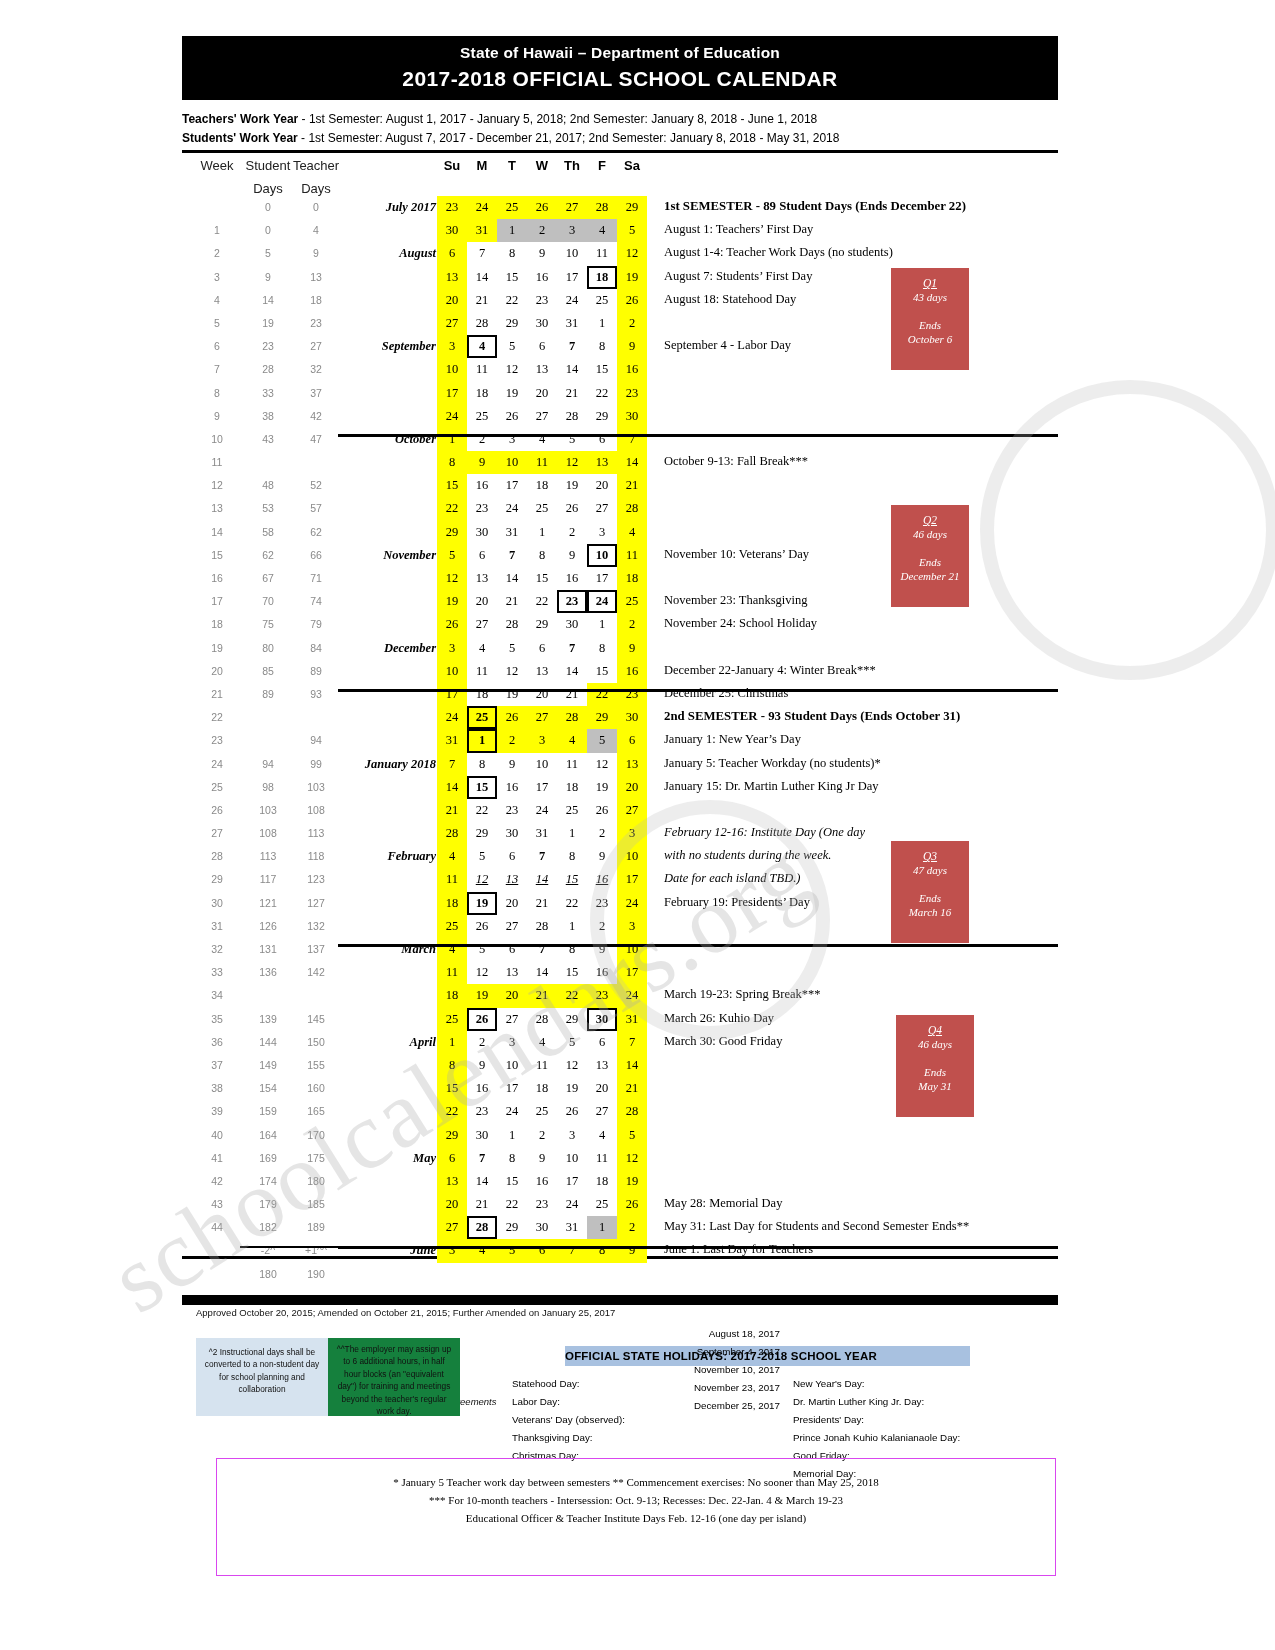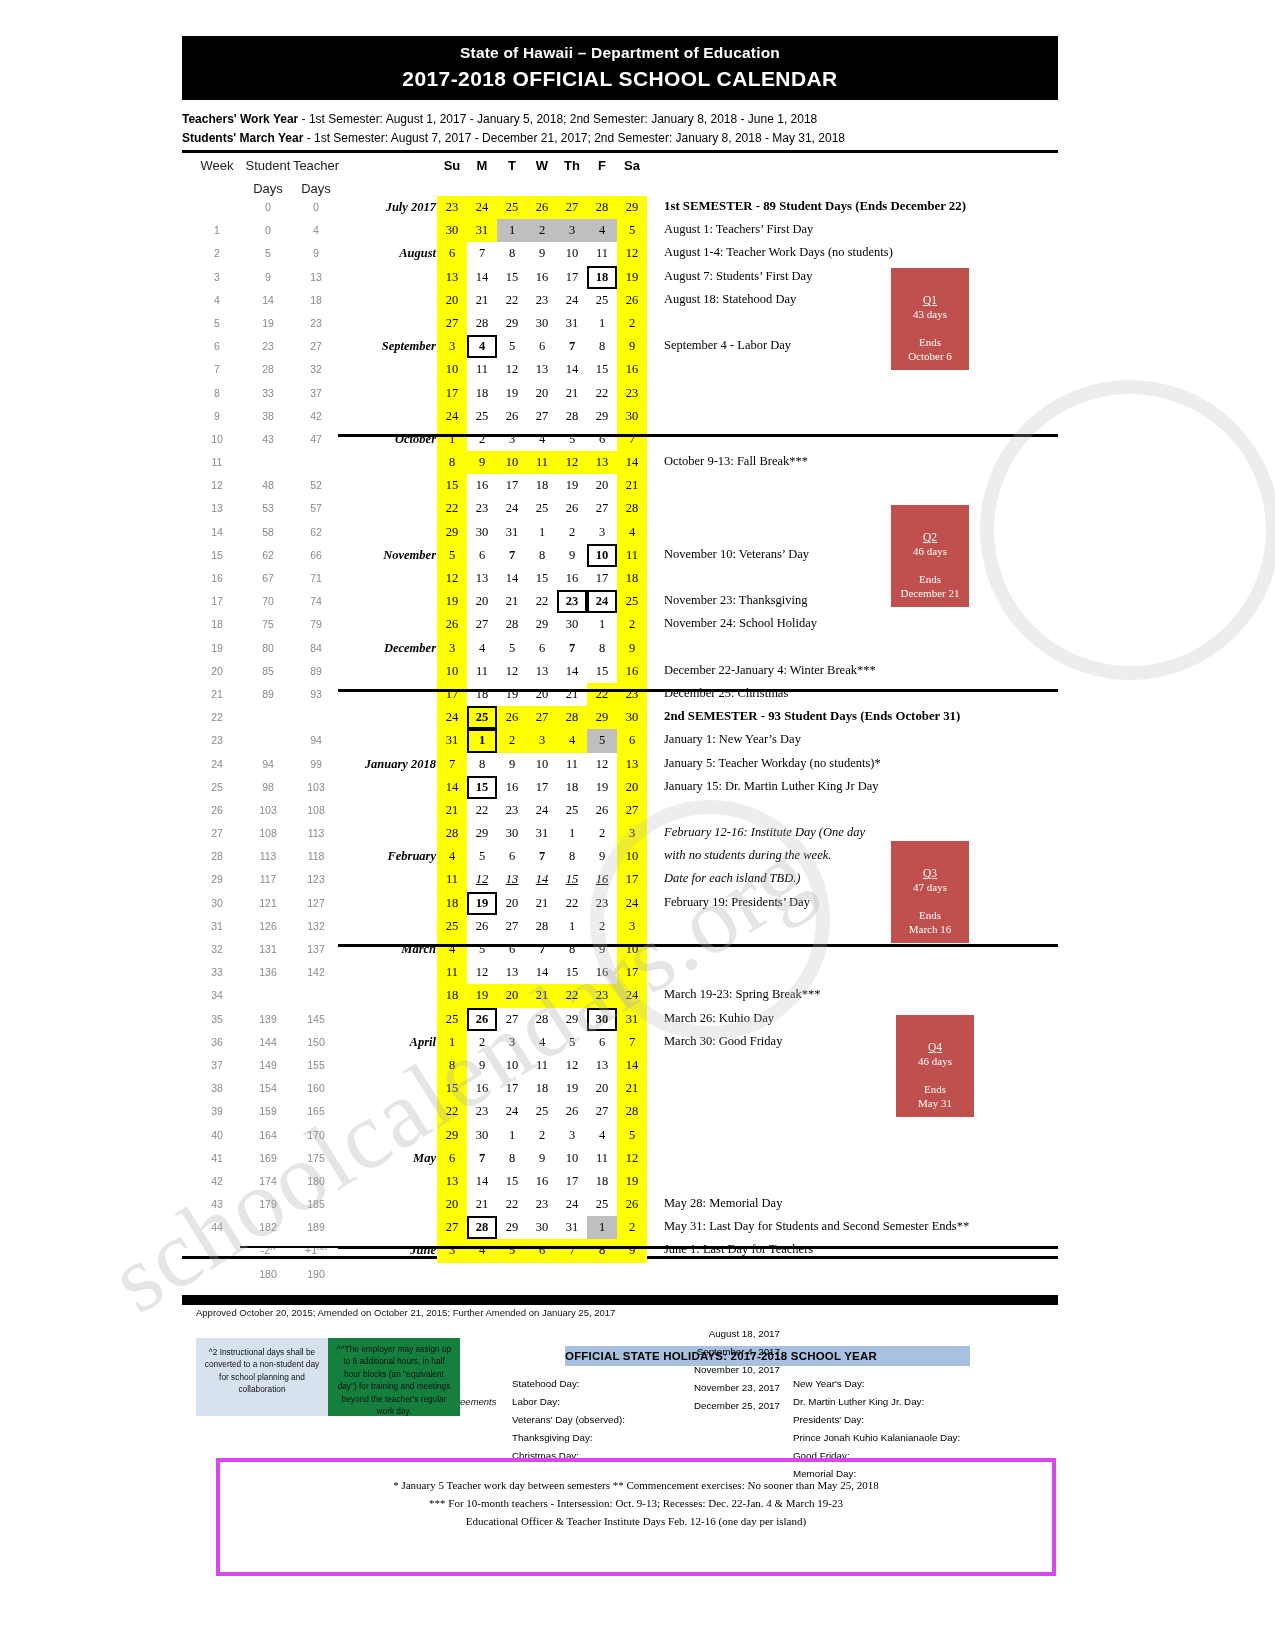--- a/index.html
+++ b/index.html
@@ -109,21 +109,21 @@
   .c-note.hdrnote { font-weight:bold; font-size:12.8px; }
   .c-note.ital { font-style:italic; }
 
   
   .seplin { position:absolute; background:#000; height:2.6px; z-index:4; }
 
   
   .qbox {
     position:absolute; width:78px; background:#c0504d; color:#ffffff;
     text-align:center; font-size:11px; font-family:"Liberation Serif", serif;
-    padding-top:26px; z-index:6;
+    padding-top:9px; z-index:6;font-style:italic;
   }
   .qbox .qt { text-decoration:underline; font-size:11.5px; }
   .qbox .qd { margin-top:2px; }
   .qbox .qe { margin-top:16px; line-height:1.25; }
 
   
   .foot-appr {
     position:absolute; left:196px; font-size:9.5px; color:#111;
   }
   #fa1 { top:1307px; }
@@ -146,21 +146,21 @@
     padding:8px 6px 0 6px; line-height:1.5;
   }
   .note-pink {
     position:absolute; left:328px; top:1338px; width:132px; height:78px;
     background:#15803d; font-size:8.3px; text-align:center; color:#111;
     padding:5px 6px 0 6px; line-height:1.5;
   }
 
   .bottom-box {
     position:absolute; left:216px; top:1458px; width:840px; height:118px;
-    border:4px solid #d946ef; text-align:center;
+    border:1px solid #d946ef; text-align:center;
     font-size:11px; padding-top:14px; line-height:1.65;
     font-family:"Liberation Serif", serif;
   }
 </style>
 </head>
 <body>
 
 <div class="page">
 
   <div class="watermark">
@@ -171,21 +171,21 @@
 
   <div class="hdr-black">
     <div class="hdr-line1">State of Hawaii – Department of Education</div>
     <div class="hdr-line2">2017-2018  OFFICIAL SCHOOL CALENDAR</div>
   </div>
 
   <div class="workyear" id="wy1">
     <b>Teachers' Work Year</b><span> - 1st Semester: August 1, 2017 - January 5, 2018; 2nd Semester: January 8, 2018 - June 1, 2018</span>
   </div>
   <div class="workyear" id="wy2">
-    <b>Students' March Year</b><span> - 1st Semester: August 7, 2017 - December 21, 2017; 2nd Semester: January 8, 2018 - May 31, 2018</span>
+    <b>Students' Work Year</b><span> - 1st Semester: August 7, 2017 - December 21, 2017; 2nd Semester: January 8, 2018 - May 31, 2018</span>
   </div>
 
   <div class="rule" id="rule-top"></div>
   <div class="rule" id="rule-bot"></div>
   <div class="rule" id="rule-footblack"></div>
 
   <div class="colhdr" id="ch-week">Week</div>
   <div class="colhdr" id="ch-student">Student</div>
   <div class="colhdr" id="ch-teacher">Teacher</div>
   <div class="colhdr" id="ch-sdays">Days</div>

